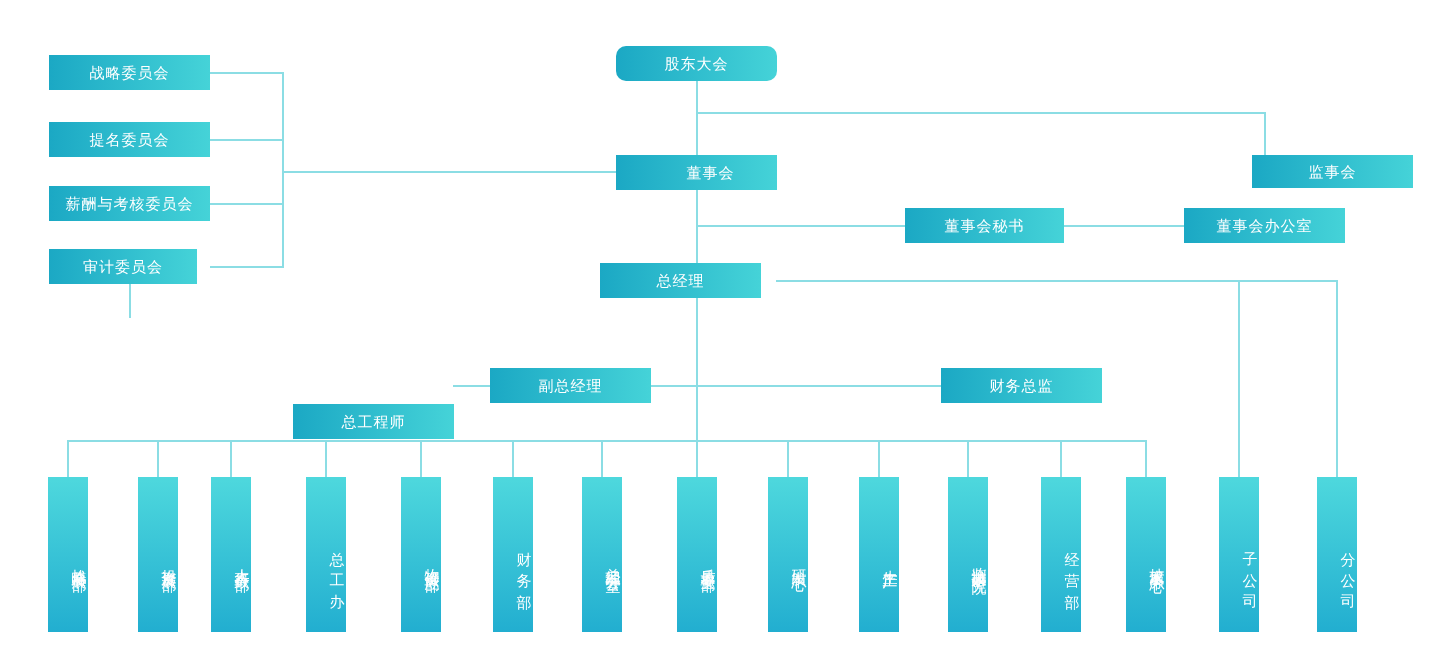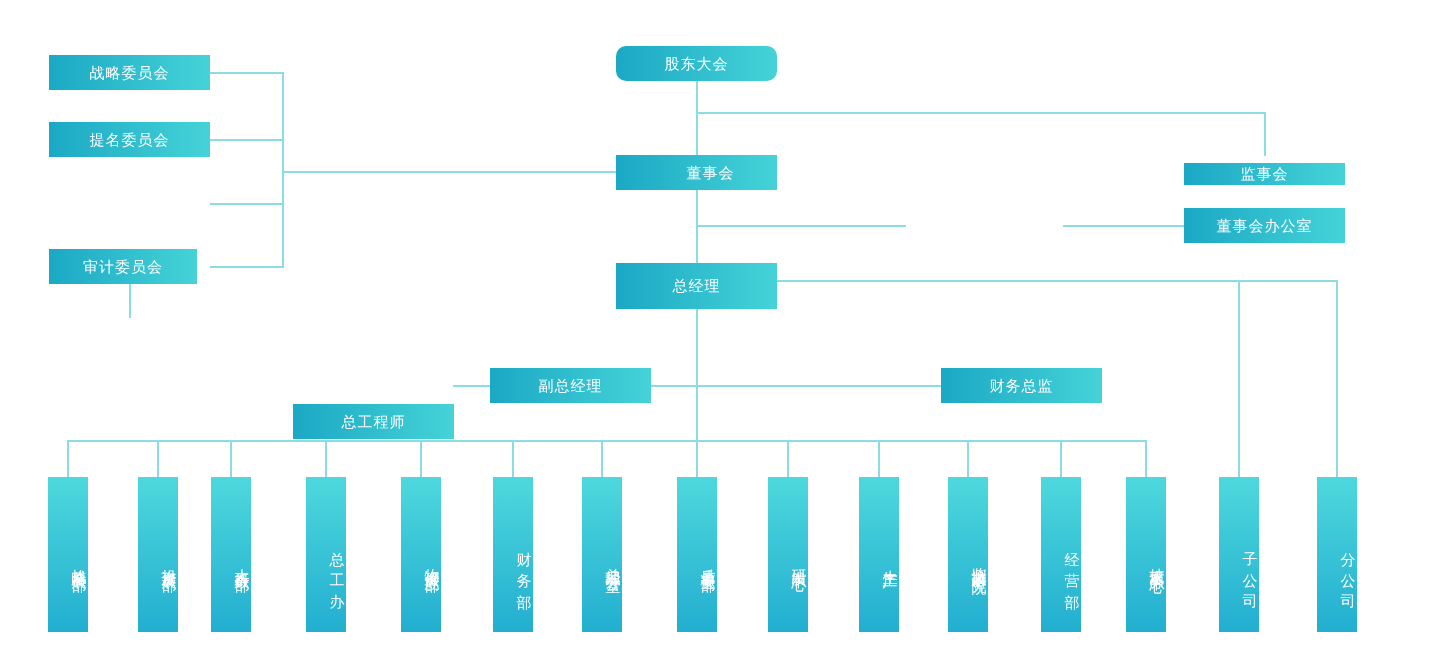--- a/index.html
+++ b/index.html
@@ -112,37 +112,43 @@
   <div class="ln v" style="left:967px; top:440px; height:37px;"></div>
   <div class="ln v" style="left:1060px; top:440px; height:37px;"></div>
   <div class="ln v" style="left:1145px; top:440px; height:37px;"></div>
 
   <div class="box h" style="left:49px; top:55px; width:161px; height:35px;">
     <span>战略委员会</span>
   </div>
   <div class="box h" style="left:49px; top:122px; width:161px; height:35px;">
     <span>提名委员会</span>
   </div>
+  <div class="box h" style="left:49px; top:186px; width:161px; height:35px;">
+    <span>薪酬与考核委员会</span>
+  </div>
   <div class="box h" style="left:49px; top:249px; width:148px; height:35px;">
     <span>审计委员会</span>
   </div>
 
   <div class="box h" style="left:616px; top:46px; width:161px; height:35px;border-radius:10px;">
     <span>股东大会</span>
   </div>
   <div class="box h" style="left:616px; top:155px; width:161px; height:35px;padding-left:28px;">
     <span>董事会</span>
   </div>
-  <div class="box h" style="left:1184px; top:155px; width:161px; height:22px;margin-top:8px;">
+  <div class="box h" style="left:1252px; top:155px; width:161px; height:33px;">
     <span>监事会</span>
+  </div>
+  <div class="box h" style="left:905px; top:208px; width:159px; height:35px;">
+    <span>董事会秘书</span>
   </div>
   <div class="box h" style="left:1184px; top:208px; width:161px; height:35px;">
     <span>董事会办公室</span>
   </div>
-  <div class="box h" style="left:616px; top:263px; width:161px; height:46px;">
+  <div class="box h" style="left:600px; top:263px; width:161px; height:35px;">
     <span>总经理</span>
   </div>
 
   <div class="box h" style="left:293px; top:368px; width:161px; height:35px;margin-top:36px;">
     <span>总工程师</span>
   </div>
   <div class="box h" style="left:490px; top:368px; width:161px; height:35px;">
     <span>副总经理</span>
   </div>
   <div class="box h" style="left:941px; top:368px; width:161px; height:35px;">

